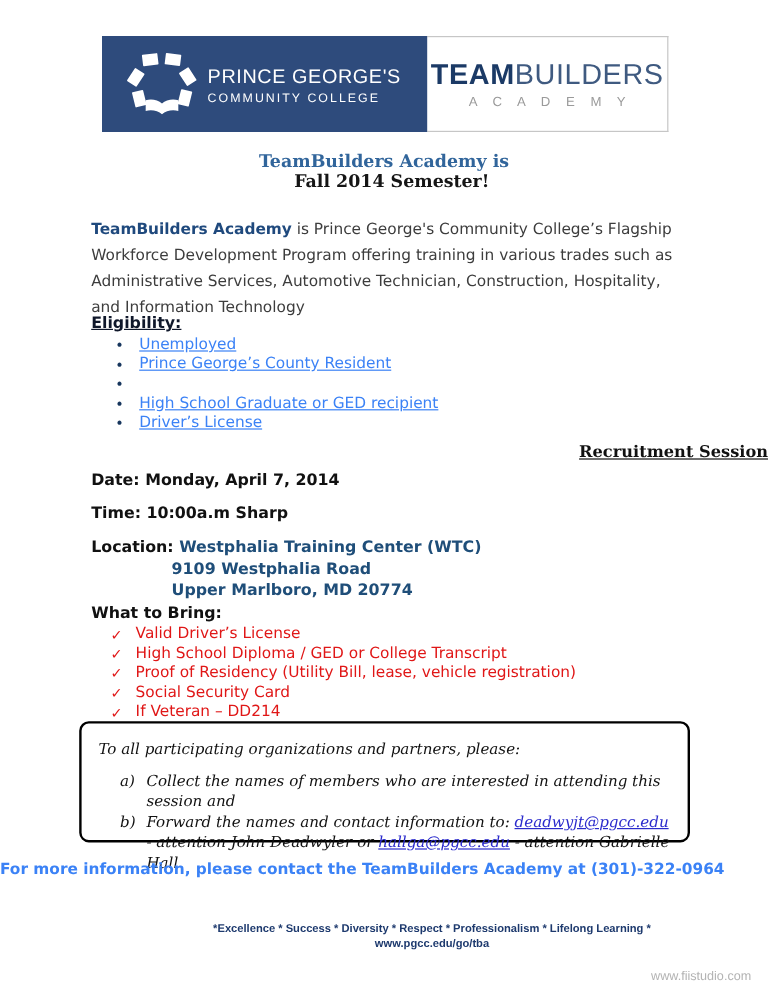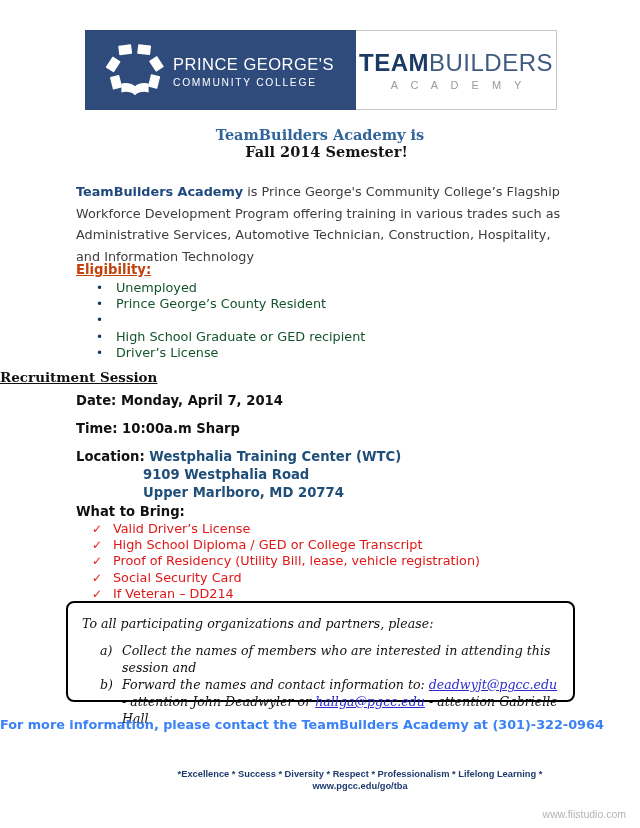--- a/index.html
+++ b/index.html
@@ -28,28 +28,28 @@
     font-family:"DejaVu Serif", serif; font-weight:700; font-size:14.5px; line-height:17px; color:#31659b; }
   .title-black { color:#151515;padding-left:13px; }
 
   
   .intro { position:absolute; left:76px; top:181px; width:498px;
     font-size:12.8px; line-height:21.5px; color:#3d3d3d; }
   .intro-lead { font-weight:700; color:#1f497d; }
 
   
   .elig-heading { position:absolute; left:76px; top:262px; font-size:13.2px; font-weight:700;
-    color:#c2410c; text-decoration:underline; }
+    color:#0f172a; text-decoration:underline; }
   .elig-list { position:absolute; left:96px; top:280px; }
   .row { display:flex; align-items:flex-start; height:16.2px; }
   .dot { width:20px; color:#17365d; font-size:12px; line-height:16.2px; }
-  .elig-text { color:#14532d; font-size:12.8px; line-height:16.2px; white-space:nowrap; }
-
-  
-  .session-heading { position:absolute; left:0; top:369px; width:100%; text-align:left;
+  .elig-text { color:#3b82f6; font-size:12.8px; line-height:16.2px; white-space:nowrap;text-decoration:underline; }
+
+  
+  .session-heading { position:absolute; left:0; top:369px; width:100%; text-align:right;
     font-family:"DejaVu Serif", serif; font-weight:700; font-size:13.5px; color:#111111;
     text-decoration:underline; }
   .info-line { position:absolute; left:76px; font-weight:700; font-size:13.2px; color:#111111; white-space:nowrap; }
   .info-date { top:393px; } .info-time { top:421px; } .info-loc { top:449px; }
   .loc-value { color:#1f4e79; }
   .addr { position:absolute; left:143px; font-weight:700; font-size:13.2px; color:#1f4e79; white-space:nowrap; }
   .addr1 { top:467px; } .addr2 { top:485px; }
 
   
   .bring-heading { position:absolute; left:76px; top:504px; font-weight:700; font-size:13.2px; color:#111111; }

